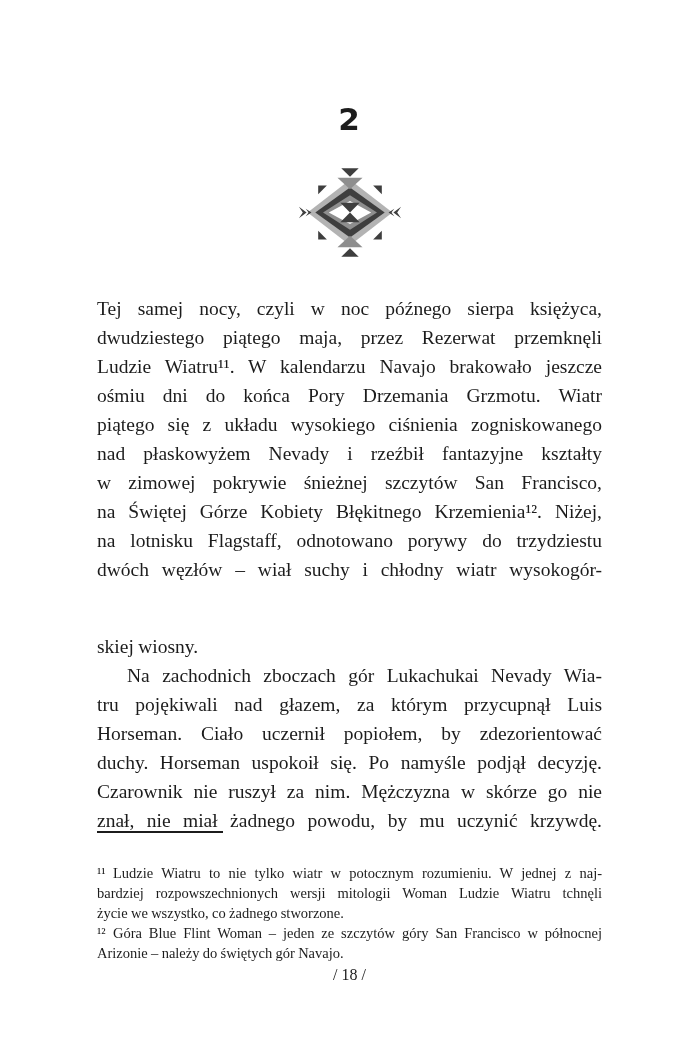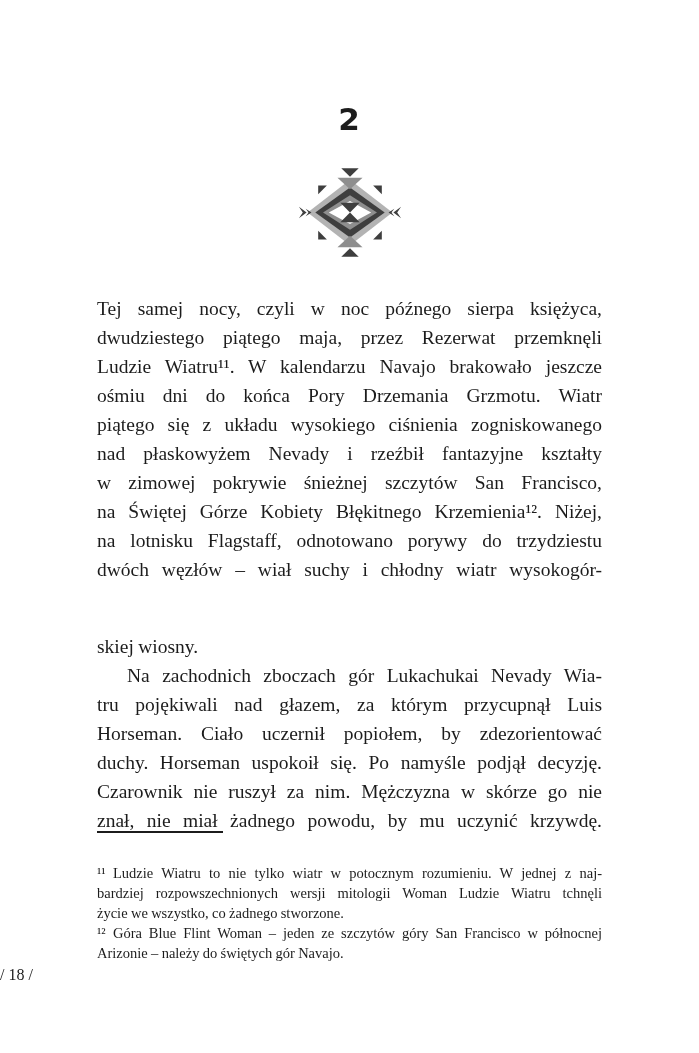--- a/index.html
+++ b/index.html
@@ -34,21 +34,21 @@
   .footnotes {
     position: absolute; top: 863px; left: 97px; width: 505px;
     font-size: 14.5px; line-height: 20px;
   }
   .fn-line {
     text-align: justify; text-align-last: justify; word-spacing: -0.3px;
   }
   .fn-line.last { text-align-last: left; }
   .page-number {
     position: absolute; top: 966px; left: 0; right: 0;
-    text-align: left; font-size: 16px;
+    text-align: center; font-size: 16px;
   }
 </style>
 </head>
 <body>
 
 <div class="page">
 
   <div class="chapter-number">2</div>
 
   <div class="ornament-wrap">

